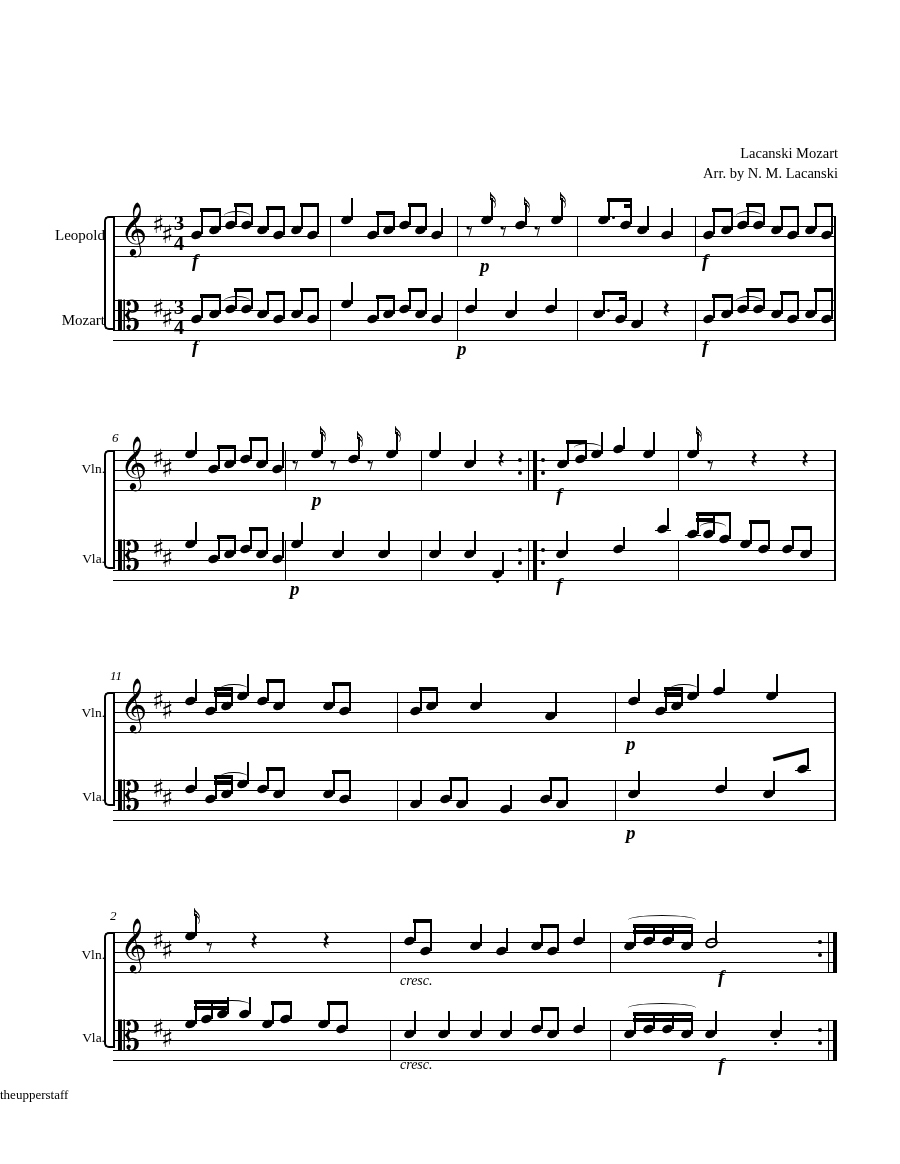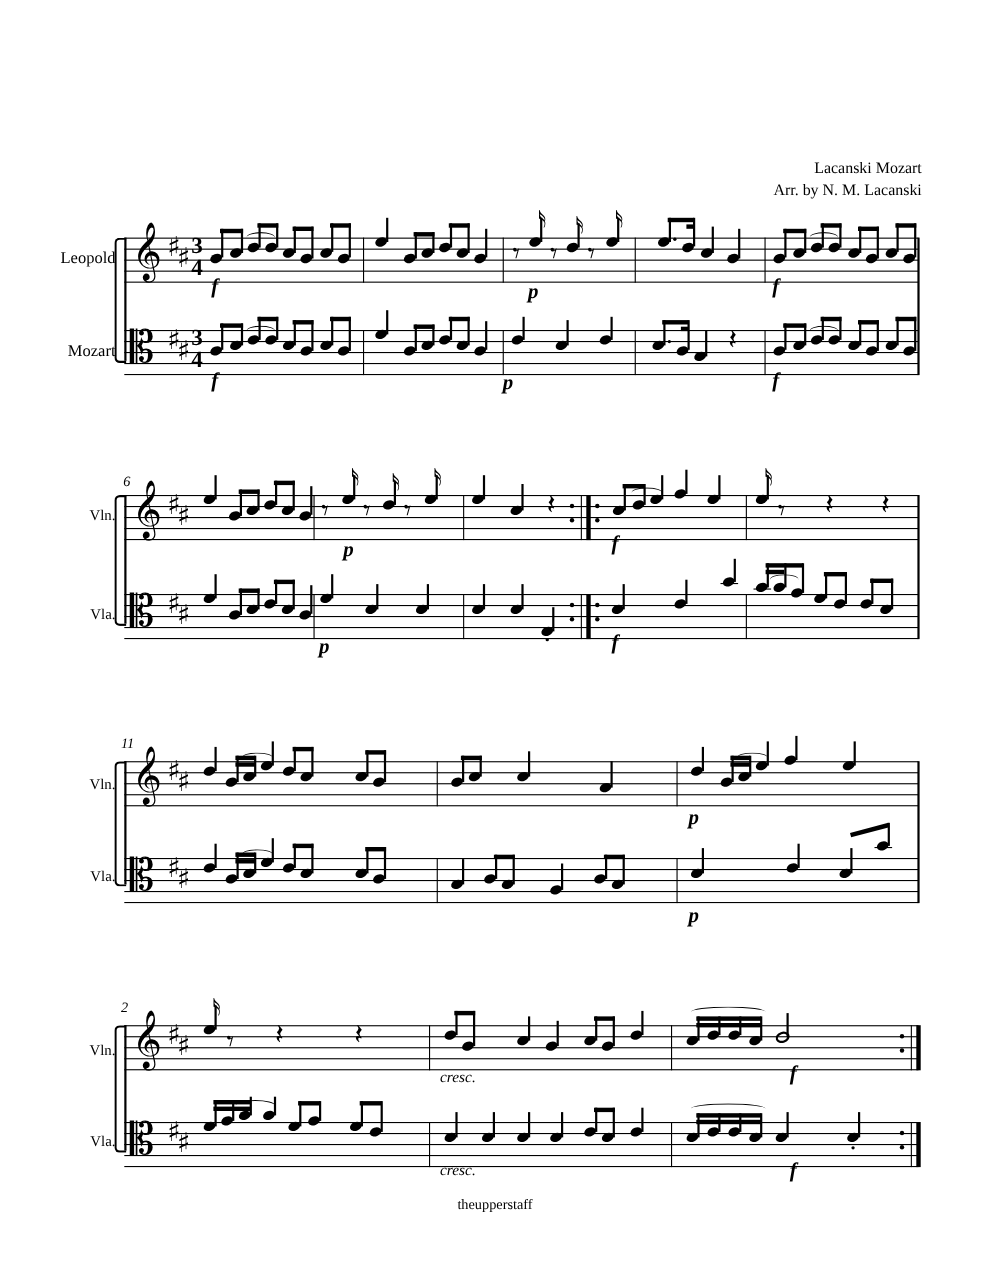--- a/index.html
+++ b/index.html
@@ -36,21 +36,20 @@
     font-size: 14.5px;
     font-family: "Liberation Serif", serif;
   }
   .credit-composer { top: 145px; }
   .credit-arranger { top: 165px; }
   .footer {
     position: absolute;
     top: 1087px;
     left: 0;
     width: 900px;
-    text-align: center;
     font-size: 13px;
     font-family: "Liberation Serif", serif;
   }
 
   
   .system {
     position: absolute;
     left: 0;
     width: 900px;
   }

